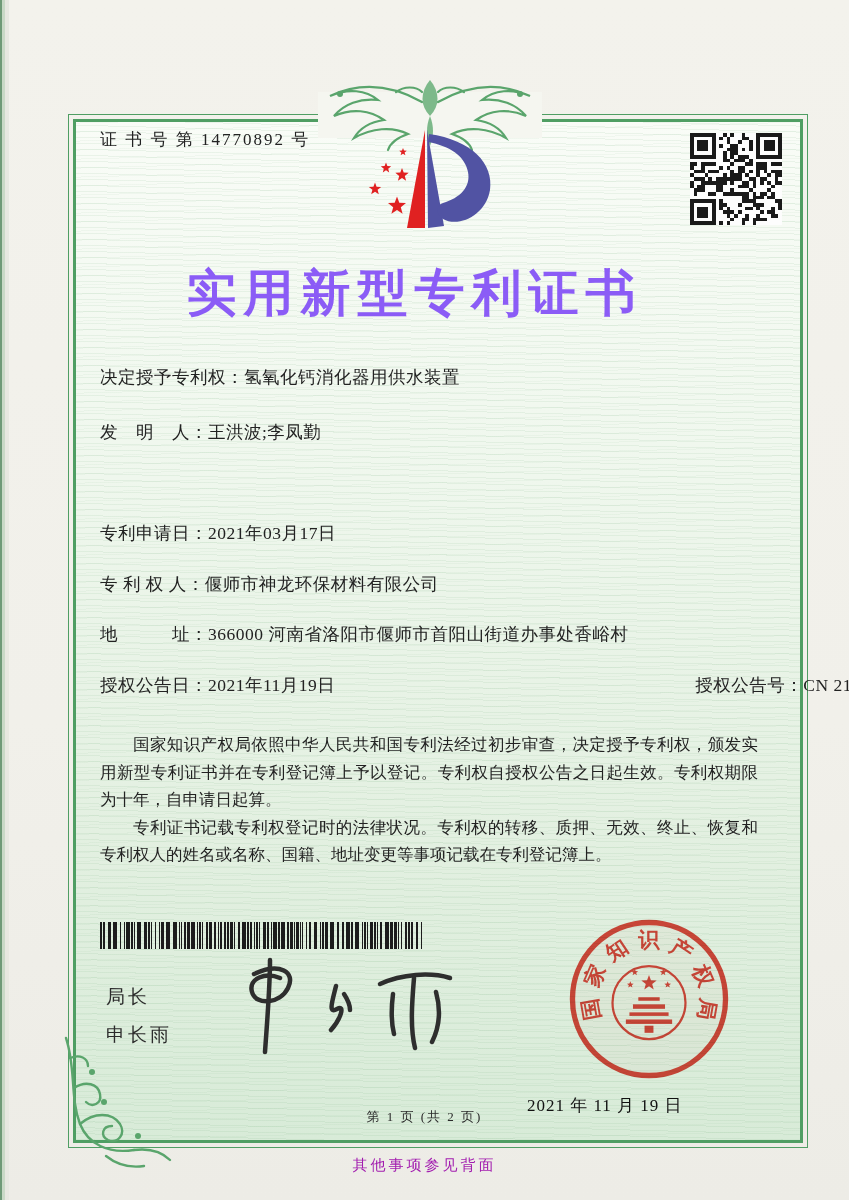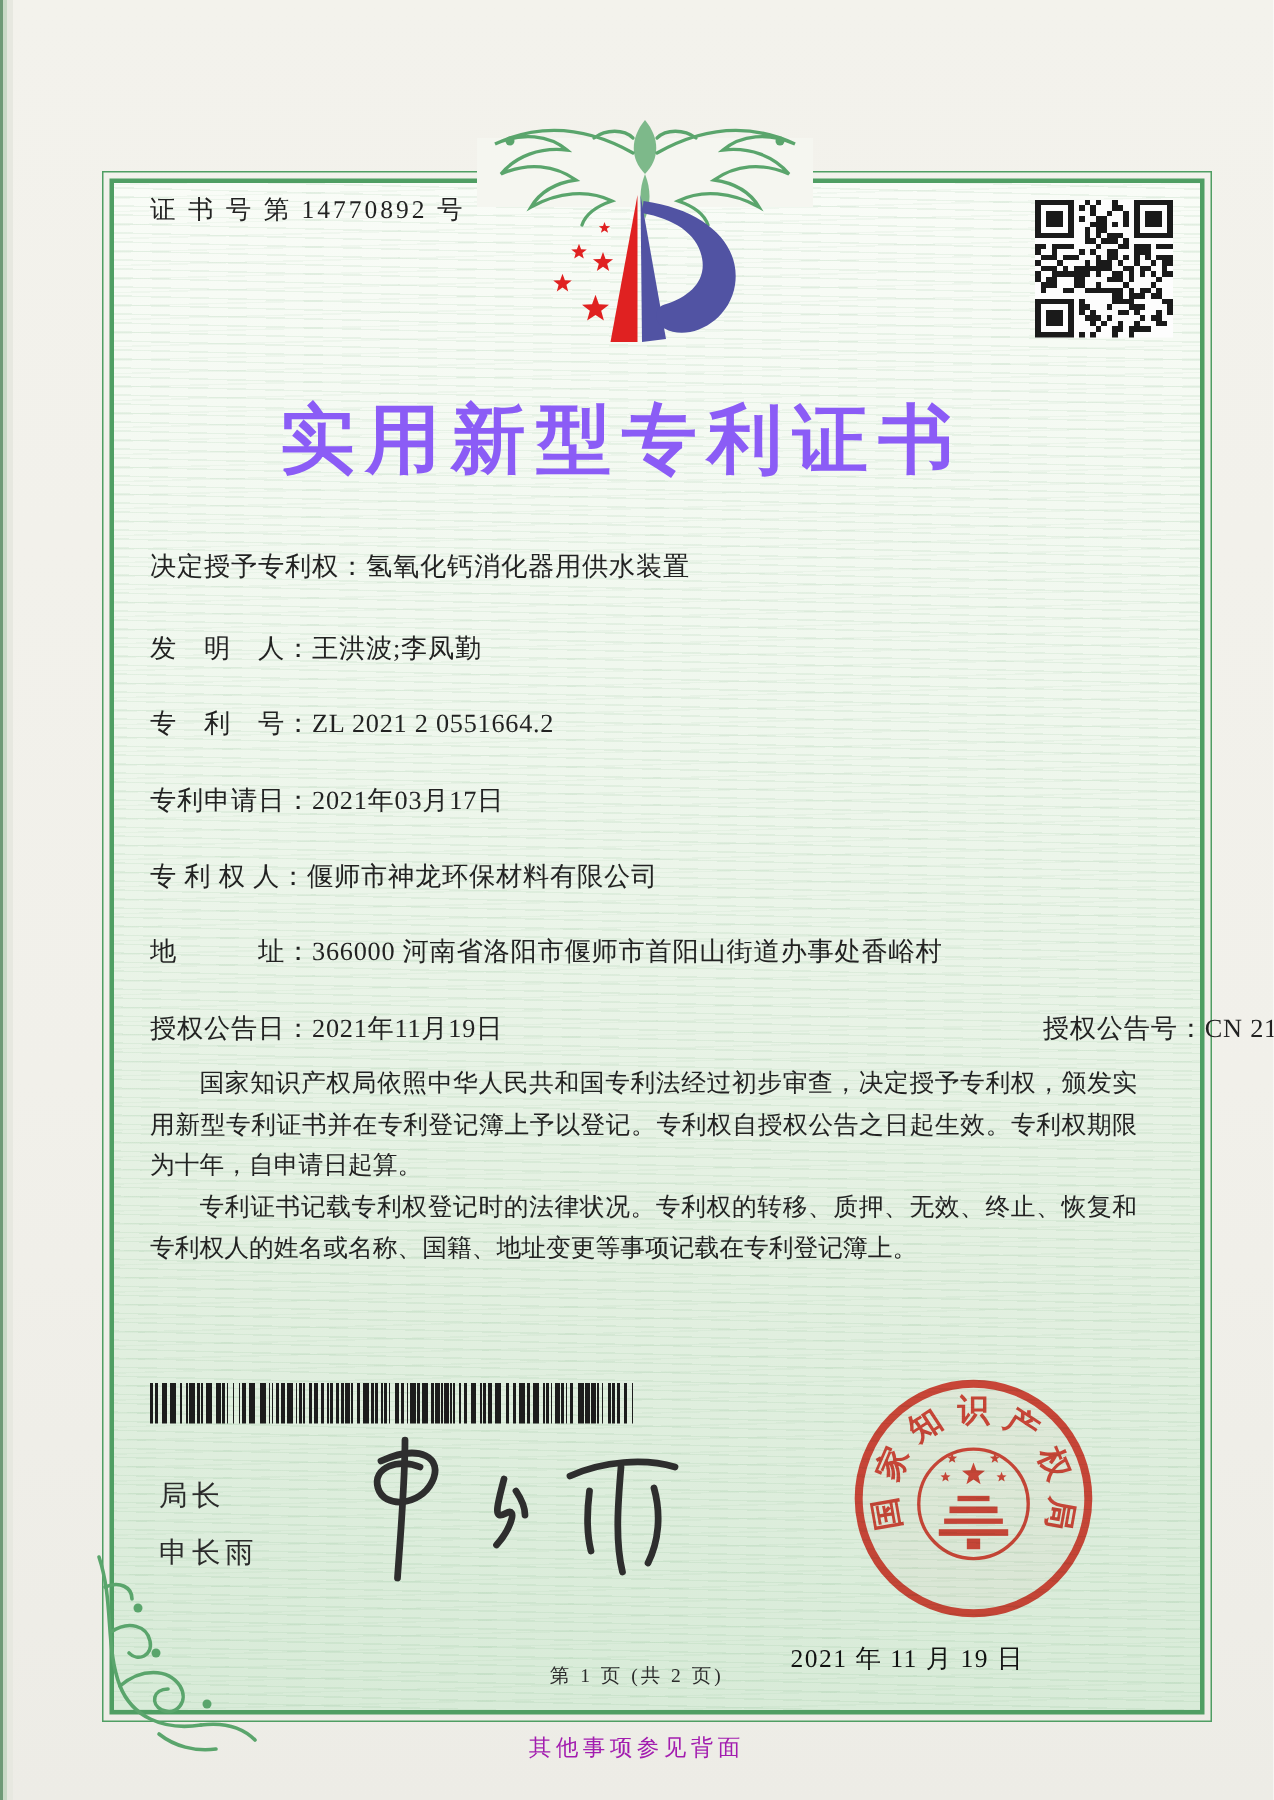--- a/index.html
+++ b/index.html
@@ -34,21 +34,21 @@
   .qr{position:absolute;left:690px;top:133px;width:92px;height:92px;z-index:6;background:#fdfdfd;}
   .title{position:absolute;left:0;right:20px;top:260px;text-align:center;
     font-size:50px;font-weight:700;letter-spacing:7px;color:#8b5cf6;z-index:6;}
   
   .row{position:absolute;left:100px;right:90px;font-size:17.5px;color:#222;z-index:6;letter-spacing:.5px;}
   .row .lbl{white-space:pre;}
   .r0{top:365px}.r1{top:420px}.r2{top:470px}.r3{top:521px}.r4{top:572px}.r5{top:622px}.r6{top:673px}
   .pair2{position:absolute;left:355px;top:0;}
   .r6 .pair{position:relative;display:inline-block;}
   
-  .body-text{position:absolute;left:100px;width:658px;top:708px;font-size:16.5px;
+  .body-text{position:absolute;left:100px;width:658px;top:731px;font-size:16.5px;
     line-height:27.5px;text-align:justify;color:#222;z-index:6;}
   .body-text p{margin:0;text-indent:2em;}
   
   .barcode{position:absolute;left:100px;top:922px;width:322px;height:27px;z-index:6;}
   .director-label{position:absolute;left:106px;top:984px;font-size:19px;letter-spacing:3px;z-index:6;text-align:right;}
   .director-name{position:absolute;left:106px;top:1022px;font-size:19px;letter-spacing:3px;z-index:6;}
   .signature{position:absolute;left:210px;top:948px;width:260px;height:115px;z-index:7;}
   .seal{position:absolute;left:560px;top:910px;width:178px;height:178px;z-index:7;opacity:.92;mix-blend-mode:multiply;}
   .seal-date{position:absolute;left:527px;top:1062px;font-size:17px;letter-spacing:1px;color:#111;z-index:8;margin-top:32px;}
   .page-no{position:absolute;left:0;right:0;top:1108px;text-align:center;font-size:13px;letter-spacing:2px;z-index:6;}
@@ -408,21 +408,20 @@
         <rect x="4" y="24" width="1" height="1"></rect>
         <rect x="5" y="24" width="1" height="1"></rect>
         <rect x="6" y="24" width="1" height="1"></rect>
       </g>
   </svg>
 
   <div class="title">实用新型专利证书</div>
 
   <div class="row r0"><span class="lbl">决定授予专利权：</span><span>氢氧化钙消化器用供水装置</span></div>
   <div class="row r1"><span class="lbl">发　明　人：</span><span>王洪波;李凤勤</span></div>
-  <div class="row r2"><span class="lbl">专　利　号：</span><span>ZL 2021 2 0551664.2</span></div>
   <div class="row r3"><span class="lbl">专利申请日：</span><span>2021年03月17日</span></div>
   <div class="row r4"><span class="lbl">专 利 权 人：</span><span>偃师市神龙环保材料有限公司</span></div>
   <div class="row r5"><span class="lbl">地　　　址：</span><span>366000 河南省洛阳市偃师市首阳山街道办事处香峪村</span></div>
   <div class="row r6">
     <span class="pair"><span class="lbl">授权公告日：</span><span>2021年11月19日</span></span>
     <span class="pair pair2"><span class="lbl">授权公告号：</span><span>CN 214781521 U</span></span>
   </div>
 
   <div class="body-text">
     <p>国家知识产权局依照中华人民共和国专利法经过初步审查，决定授予专利权，颁发实用新型专利证书并在专利登记簿上予以登记。专利权自授权公告之日起生效。专利权期限为十年，自申请日起算。</p>

